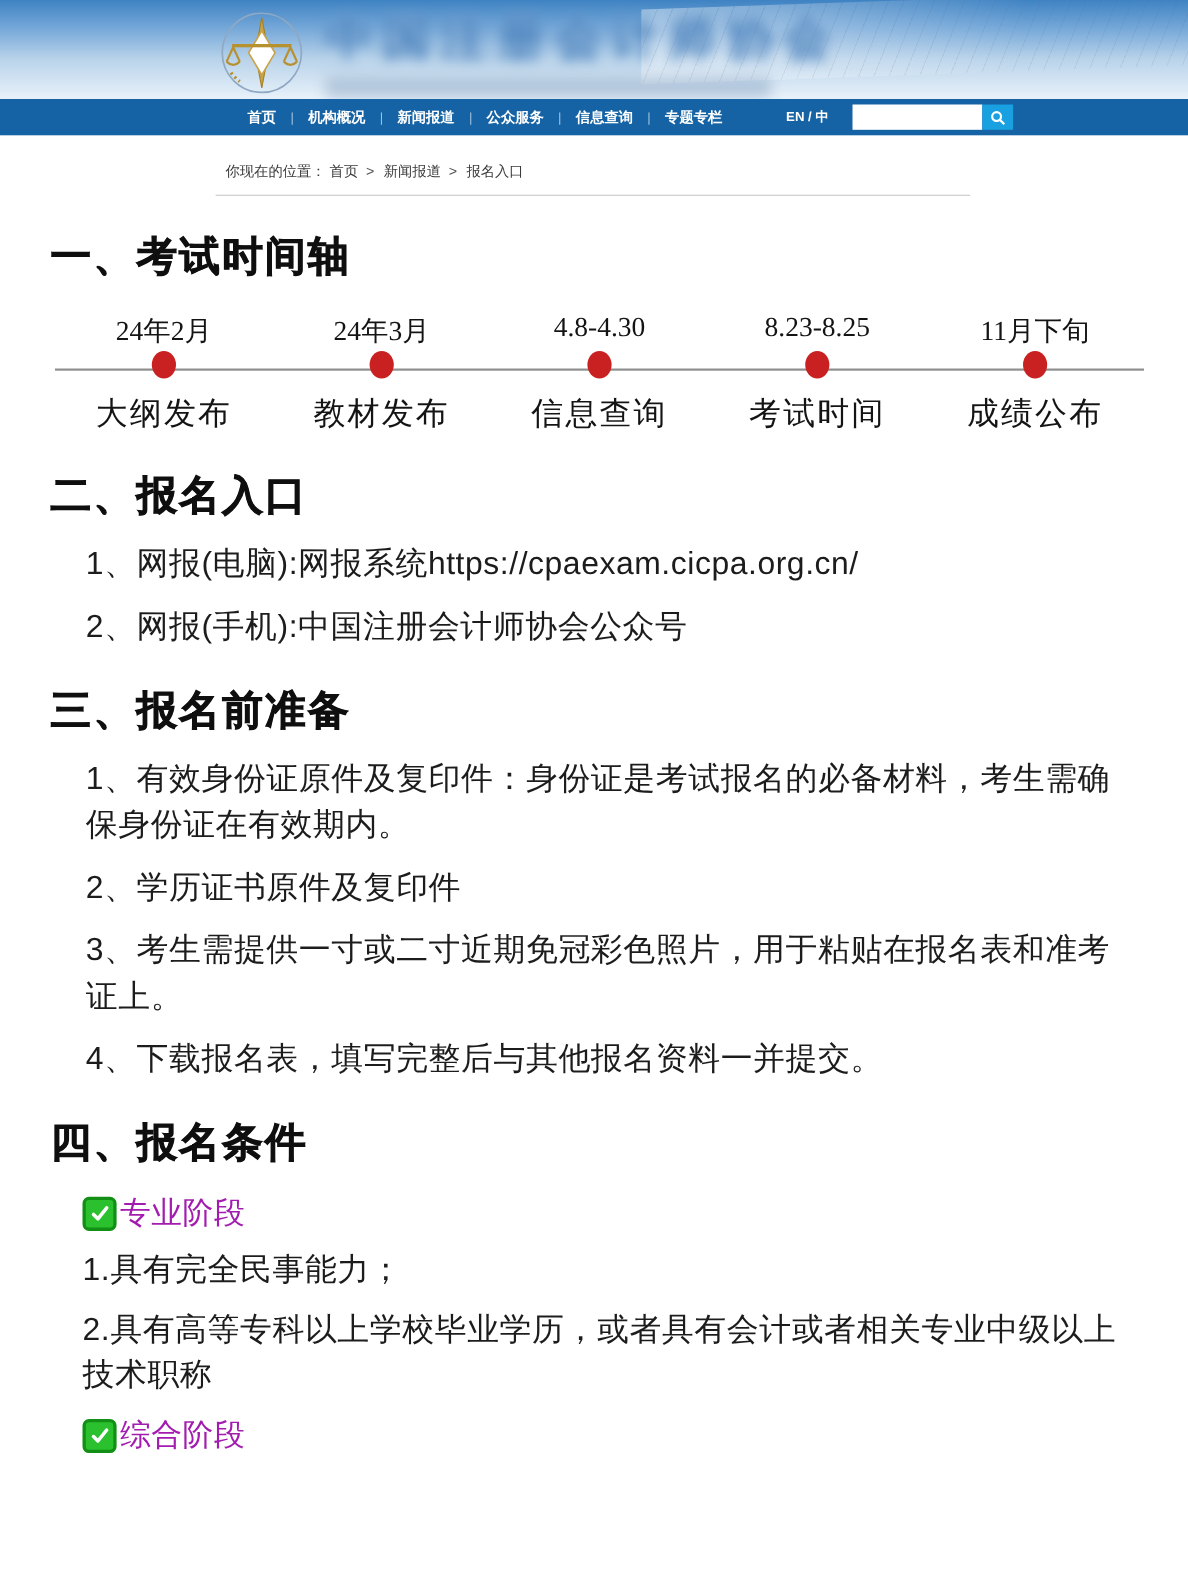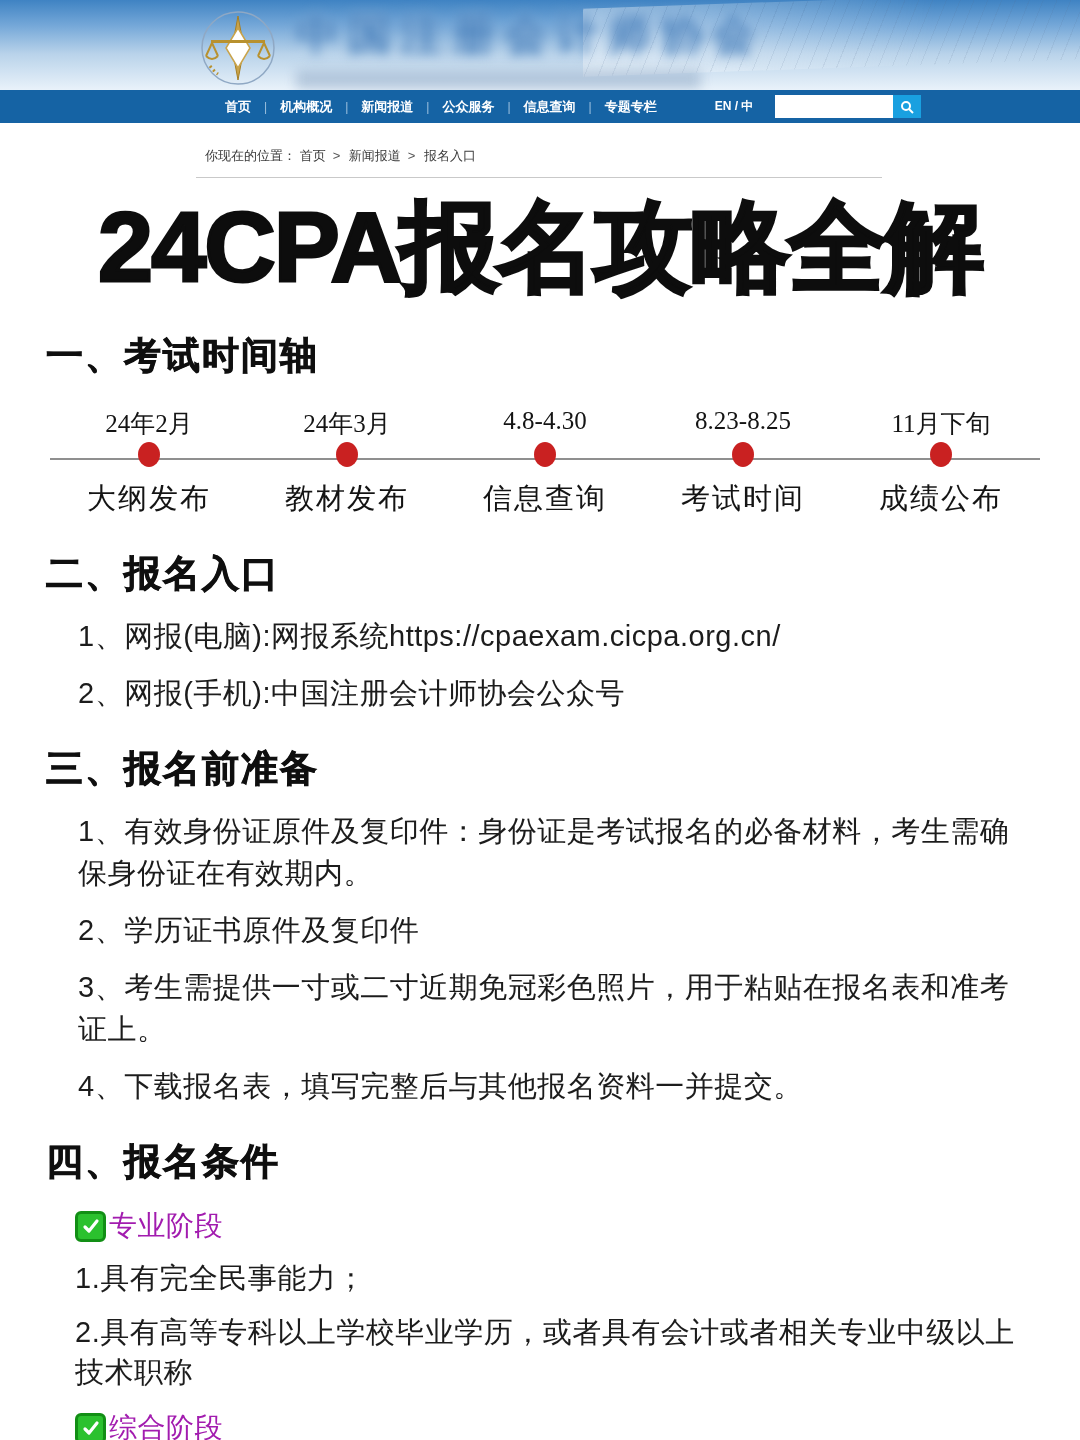--- a/index.html
+++ b/index.html
@@ -130,21 +130,20 @@
   </nav>
 
   <div class="breadcrumb">
     <span>你现在的位置：</span>
     <a>首页</a><span class="arr">&gt;</span>
     <a>新闻报道</a><span class="arr">&gt;</span>
     <a>报名入口</a>
   </div>
   <hr class="rule">
 
-  <h1 class="poster-title">24CPA报名攻略全解</h1>
 
   <h2 class="sec-h">一、考试时间轴</h2>
   <div class="timeline">
     <div class="tl-line"></div>
     <div class="tl-items">
       <div class="tl-item">
         <div class="tl-date">24年2月</div>
         <div class="tl-dot"></div>
         <div class="tl-label">大纲发布</div>
       </div>

